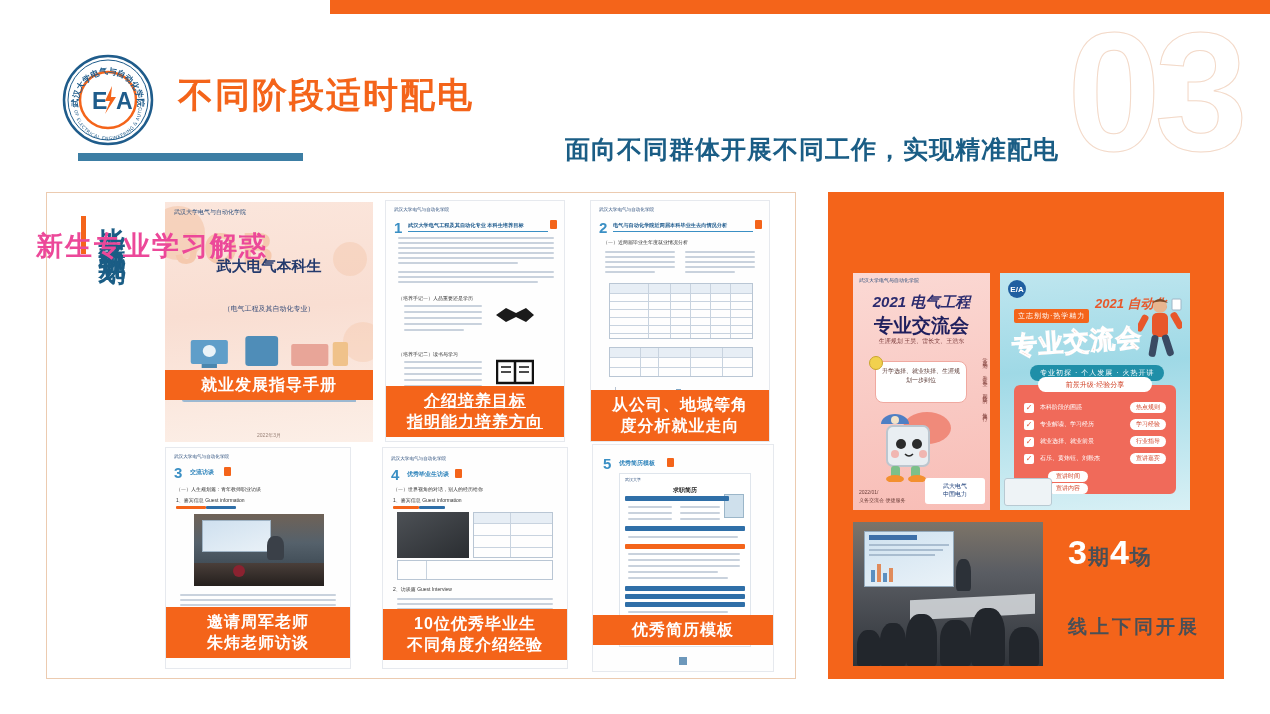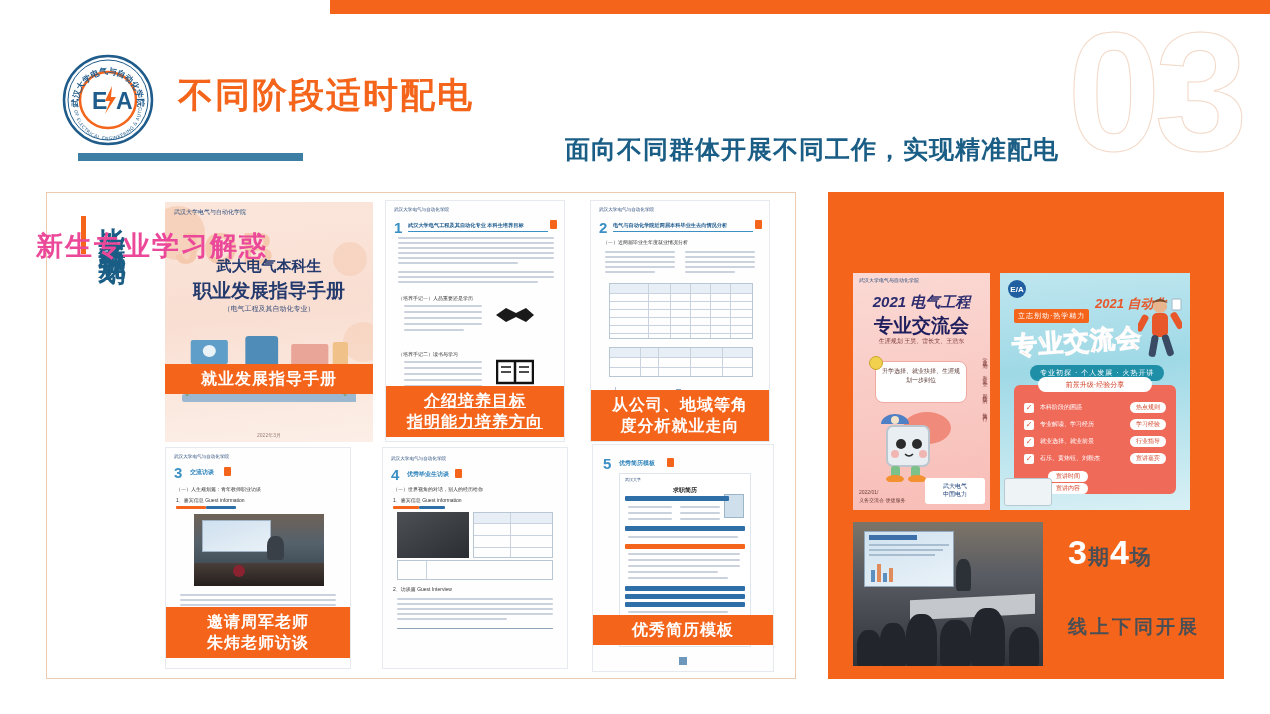--- a/index.html
+++ b/index.html
@@ -376,42 +376,41 @@
 </div>
 
 <div class="doc" style="left:165px; top:202px; width:208px; height:240px;">
   <div class="cover">
     <div class="blob" style="left:-14px; top:4px; width:54px; height:54px;"></div>
     <div class="blob" style="right:6px; top:40px; width:34px; height:34px; opacity:.4;"></div>
     <div class="blob" style="right:-10px; top:120px; width:40px; height:40px; opacity:.35;"></div>
     <div class="c-logo">武汉大学电气与自动化学院</div>
     <div class="job">JOB</div>
     <div class="c-t1">武大电气本科生</div>
-    <div class="c-t2">职业发展指导手册</div>
     <div class="c-t3">（电气工程及其自动化专业）</div>
     <div class="art">
       <svg width="100%" height="100%" viewBox="0 0 160 72" preserveAspectRatio="none">
         <rect x="8" y="10" width="34" height="24" rx="2" fill="#5f9ec9"></rect>
         <rect x="18" y="34" width="14" height="4" fill="#4a86ae"></rect>
         <circle cx="25" cy="21" r="6" fill="#eaf3f8"></circle>
         <rect x="58" y="6" width="30" height="30" rx="3" fill="#4f8db8"></rect>
         <rect x="100" y="14" width="34" height="22" rx="2" fill="#e8a598"></rect>
         <rect x="138" y="12" width="14" height="24" rx="2" fill="#f0c28a"></rect>
         <circle cx="48" cy="50" r="8" fill="#e2766b"></circle>
         <rect x="42" y="56" width="18" height="14" rx="4" fill="#3f6fa0"></rect>
         <circle cx="104" cy="48" r="8" fill="#e2766b"></circle>
         <rect x="96" y="55" width="18" height="15" rx="4" fill="#e2766b"></rect>
         <rect x="0" y="64" width="160" height="8" rx="2" fill="#9cb8d1"></rect>
         <path d="M4 66 q10 -18 22 -6" stroke="#7aa47e" stroke-width="2" fill="none"></path>
         <path d="M150 66 q-10 -18 -22 -6" stroke="#7aa47e" stroke-width="2" fill="none"></path>
       </svg>
     </div>
     <div class="date">2022年3月</div>
   </div>
-  <div class="doc-caption" style="bottom:48px;">就业发展指导手册</div>
+  <div class="doc-caption" style="bottom:42px;">就业发展指导手册</div>
 </div>
 
 <div class="doc" style="left:385px; top:200px; width:180px; height:242px; border:1px solid #e6e9ee;">
   <div class="sheet">
     <div style="position:absolute;left:8px;top:6px;font-size:4.6px;color:#2a4d7b;white-space:nowrap;">武汉大学电气与自动化学院</div>
     <div class="ttl" style="left:8px; top:18px; font-size:15px; color:#3a8fc4;">1</div>
     <div style="position:absolute;left:22px;top:21px;right:16px;font-size:5.2px;font-weight:bold;color:#1d5a8d;border-bottom:1px solid #3a8fc4;padding-bottom:2px;white-space:nowrap;overflow:hidden;">武汉大学电气工程及其自动化专业 本科生培养目标</div>
     <div style="position:absolute;right:7px;top:19px;width:7px;height:9px;background:#f4641a;border-radius:1px;"></div>
     <div class="ln" style="left:12px; top:36px; width:156px;"></div>
     <div class="ln" style="left:12px; top:41px; width:156px;"></div>
@@ -564,20 +563,24 @@
     <div class="tbl" style="left:14px; top:112px; width:156px; height:20px;">
       <div class="c" style="left:28px;"></div>
     </div>
     <div style="position:absolute;left:10px;top:138px;font-size:5px;color:#333;white-space:nowrap;">2、访谈篇 Guest Interview</div>
     <div class="ln" style="left:14px; top:150px; width:156px;"></div>
     <div class="ln" style="left:14px; top:155px; width:156px;"></div>
     <div class="ln" style="left:14px; top:160px; width:156px;"></div>
     <div class="ln" style="left:14px; top:165px; width:156px;"></div>
     <div class="ln" style="left:14px; top:170px; width:110px;"></div>
     <div class="ln dark" style="left:14px; top:180px; width:156px; height:1px;"></div>
+  </div>
+  <div class="doc-caption" style="bottom:8px;">
+    <span>10位优秀毕业生</span><br>
+    <span>不同角度介绍经验</span>
   </div>
 </div>
 
 <div class="doc" style="left:592px; top:444px; width:182px; height:228px; border:1px solid #e6e9ee;">
   <div class="sheet">
     <div class="ttl" style="left:10px; top:10px; font-size:15px; color:#3a8fc4;">5</div>
     <div style="position:absolute;left:26px;top:14px;font-size:6px;font-weight:bold;color:#2f84bb;white-space:nowrap;">优秀简历模板</div>
     <div style="position:absolute;left:74px;top:13px;width:7px;height:9px;background:#f4641a;border-radius:1px;"></div>
     <div style="position:absolute;left:26px;top:28px;width:130px;height:172px;background:#fff;border:1px solid #dfe5ec;">
       <div style="position:absolute;left:5px;top:3px;font-size:4px;color:#2a4d7b;">武汉大学</div>

